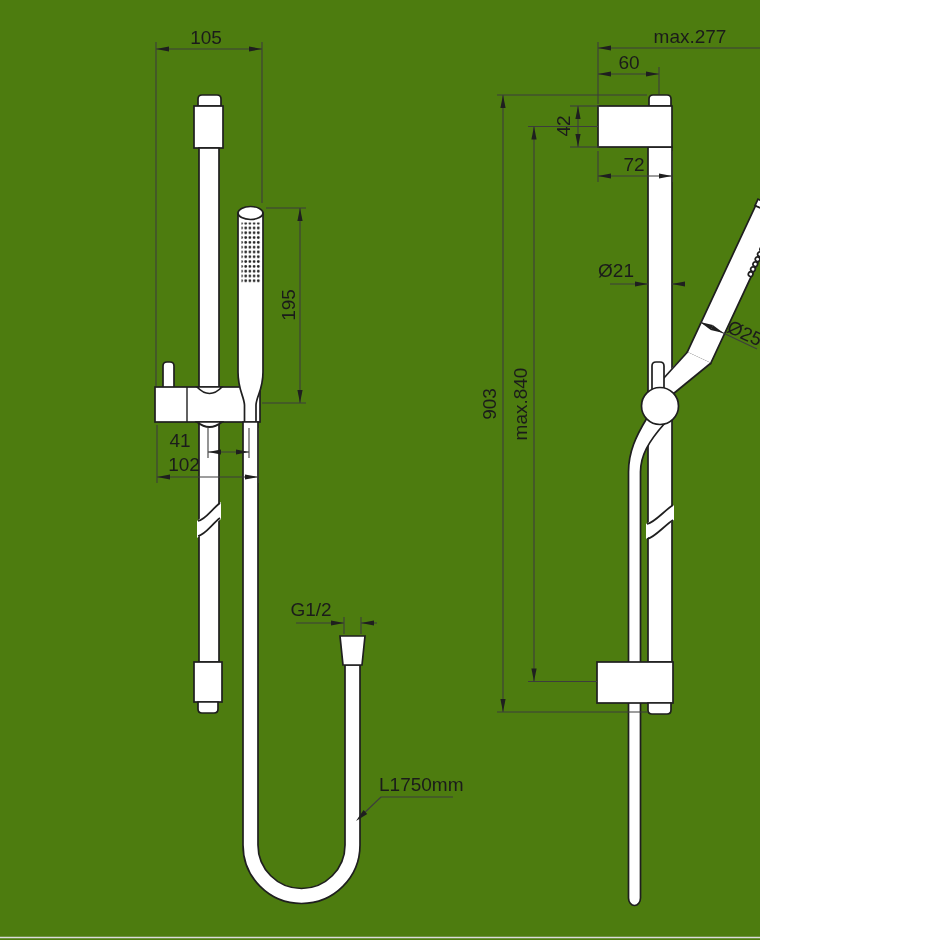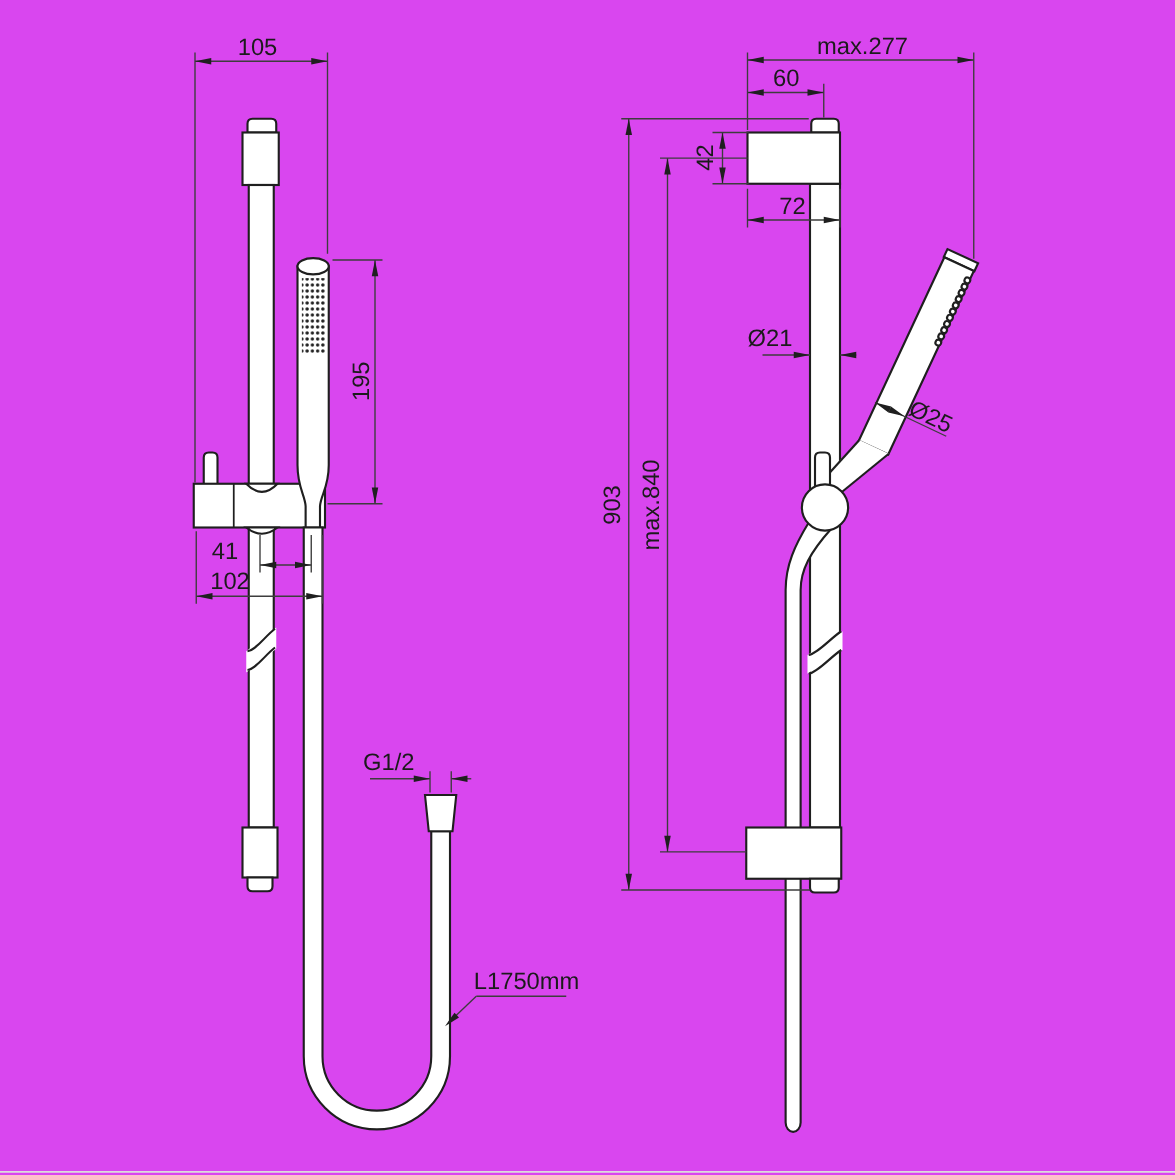--- a/index.html
+++ b/index.html
@@ -1,16 +1,16 @@
 <!DOCTYPE html>
 <html><head>
 <meta charset="utf-8">
 <style>
   html,body{margin:0;padding:0;background:#ffffff;}
-  .stage{position:relative;width:940px;height:940px;background:#d946ef;overflow:hidden;
+  .stage{position:relative;width:760px;height:940px;background:#4d7c0f;overflow:hidden;
          font-family:"Liberation Sans",sans-serif;}
   svg{display:block}
   text{font-family:"Liberation Sans",sans-serif;font-size:19px;fill:#1b1b1b;}
   .outline{stroke:#1f1f1f;stroke-width:1.7;fill:#ffffff;}
   .outline-n{stroke:#1f1f1f;stroke-width:1.7;fill:none;}
   .dim{stroke:#3d3d3d;stroke-width:1.1;fill:none;}
   .arr{fill:#1f1f1f;stroke:none;}
   .erase{fill:#ffffff;stroke:none;}
   .seam{stroke:#1f1f1f;stroke-width:1.4;fill:none;}
   .baseline{stroke:#dcdcdc;stroke-width:1.5;}

